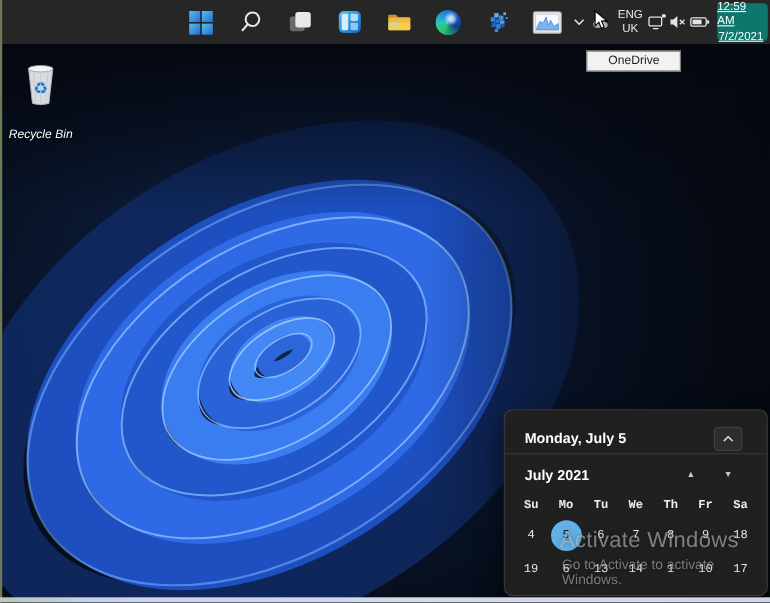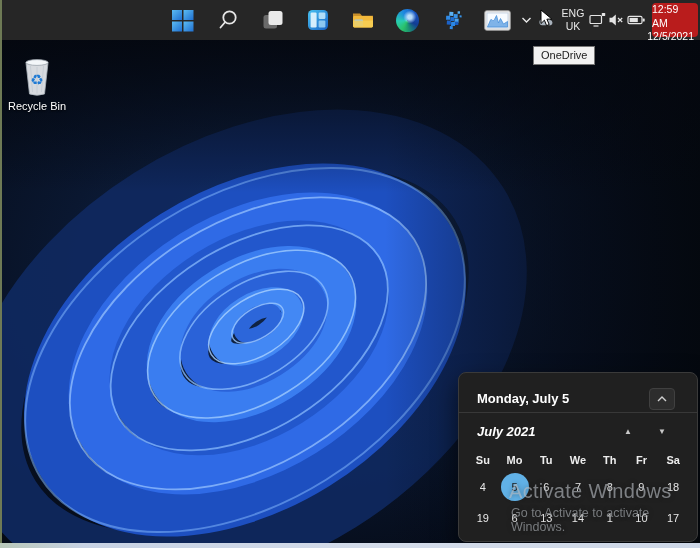--- a/index.html
+++ b/index.html
@@ -13,48 +13,48 @@
   
   .taskbar { position:absolute; top:0; left:0; width:700px; height:40px; background:#262626; z-index:10; }
   .tb-center { position:absolute; left:160px; top:0; height:40px; display:flex; align-items:center; }
   .tb-btn { width:45px; height:40px; display:flex; align-items:center; justify-content:center; border-radius:4px; }
   .edge-circle { width:23px; height:23px; border-radius:50%;
       background: radial-gradient(circle at 60% 35%, rgba(200,235,255,.9) 0 10%, rgba(200,235,255,0) 32%),
                   conic-gradient(from 210deg, #2bc26a 0deg, #28cdb0 55deg, #1d87e0 125deg, #1a54c0 200deg, #123c92 265deg, #1e9e6e 330deg, #2bc26a 360deg); }
   .tb-tray { position:absolute; right:0; top:0; height:40px; display:flex; align-items:center; padding-right:2px; }
   .tray-cell { height:40px; display:flex; align-items:center; justify-content:center; }
   .lang { width:30px; flex-direction:column; color:#e8e8e8; font-size:10.5px; line-height:1.2; text-align:center; }
-  .clock { width:46px; height:34px; margin-left:4px; background:#b91c1c; border-radius:4px;
-           display:flex; flex-direction:column; align-items:flex-end; 
-           padding-right:4px; color:#fff; font-size:10.5px; line-height:1.3; }
+  .clock { width:46px; height:34px; margin-left:4px; background:#0f766e; border-radius:4px;
+           display:flex; flex-direction:column; align-items:flex-end; justify-content:center;
+           padding-right:4px; color:#fff; font-size:10.5px; line-height:1.3;text-decoration:underline; }
   .onedrive-cell { position:relative; width:24px; }
   .cursor-arrow { position:absolute; left:6px; top:9px; z-index:12; }
 
   
   .tooltip { position:absolute; left:533px; top:46px; z-index:11; background:#f2f2f2; border:1px solid #767676;
-             color:#1b1b1b; font-size:11px; padding:2px 7px 3px; white-space:nowrap; }
+             color:#1b1b1b; font-size:11px; padding:2px 19px 3px; white-space:nowrap; }
 
   
   .desktop-icon { position:absolute; left:4px; top:56px; width:66px; text-align:center; z-index:2; cursor:default; }
-  .desktop-icon .lbl { margin-top:2px; color:#fff; font-size:11px; text-shadow:0 1px 2px rgba(0,0,0,.9); }
+  .desktop-icon .lbl { margin-top:18px; color:#fff; font-size:11px; text-shadow:0 1px 2px rgba(0,0,0,.9);font-style:italic; }
   .bin-glyph { position:absolute; left:50%; top:15px; transform:translateX(-50%); color:#1f7ad4; font-size:15px;
                font-family:"DejaVu Sans",sans-serif; }
 
   
   .calendar { position:absolute; left:458px; top:372px; width:240px; height:170px; z-index:5;
               background:#202020; border:1px solid #3a3a3a; border-radius:8px;
               box-shadow:0 10px 24px rgba(0,0,0,.55); color:#e8e8e8; overflow:hidden; }
   .cal-head { height:40px; display:flex; align-items:center; justify-content:space-between;
               padding:12px 22px 0 18px; border-bottom:1px solid #383838; font-size:13px; font-weight:600; color:#fff; }
   .collapse-btn { width:26px; height:22px; background:#2d2d2d; border:1px solid #404040; border-radius:4px;
                   display:flex; align-items:center; justify-content:center; }
-  .cal-month { height:36px; display:flex; align-items:center; padding:0 18px; font-size:13px; font-weight:700; color:#fff;font-style:italic; }
+  .cal-month { height:36px; display:flex; align-items:center; padding:0 18px; font-size:13px; font-weight:700; color:#fff; }
   .cal-month .spacer { flex:1; }
   .nav-arrow { color:#c8c8c8; font-size:8px; width:34px; text-align:center; }
-  .cal-grid { display:grid; grid-template-columns:repeat(7,1fr); padding:0 8px; }
+  .cal-grid { display:grid; grid-template-columns:repeat(7,1fr); padding:0 8px;font-family:Liberation Mono, monospace; }
   .wd { height:22px; display:flex; align-items:center; justify-content:center; font-size:11px; font-weight:700; color:#ededed; }
   .day { height:31px; display:flex; align-items:center; justify-content:center; font-size:11px; color:#e8e8e8; }
   .day .pill { width:28px; height:28px; display:flex; align-items:center; justify-content:center; border-radius:50%; }
   .day.sel .pill { background:#61b1e6; color:#1c1c1c; }
 
   
   .watermark { position:absolute; z-index:6; color:rgba(186,191,197,.62); text-shadow:0 0 5px rgba(0,0,0,.35); pointer-events:none; }
   .wm-title { left:509px; top:480px; font-size:20px; letter-spacing:.3px; }
   .wm-sub   { left:511px; top:506px; font-size:12.5px; color:rgba(186,191,197,.58); }
 
@@ -315,21 +315,21 @@
       </div>
       <div class="tray-cell" style="width:23px;">
         <svg width="19" height="14" viewBox="0 0 19 14">
           <rect x="1" y="3.3" width="14" height="7.4" rx="1.5" fill="none" stroke="#e4e4e4" stroke-width="1.2"></rect>
           <rect x="15.7" y="5.4" width="2" height="3.2" rx="0.6" fill="#e4e4e4"></rect>
           <rect x="2.6" y="4.9" width="8.2" height="4.2" fill="#e4e4e4"></rect>
         </svg>
       </div>
       <div class="clock">
         <span>12:59 AM</span>
-        <span>12/5/2021</span>
+        <span>7/2/2021</span>
       </div>
     </div>
   </div>
 
   <div class="tooltip">OneDrive</div>
 
   <div class="edge-left"></div>
   <div class="edge-bottom"></div>
 
 </div>

